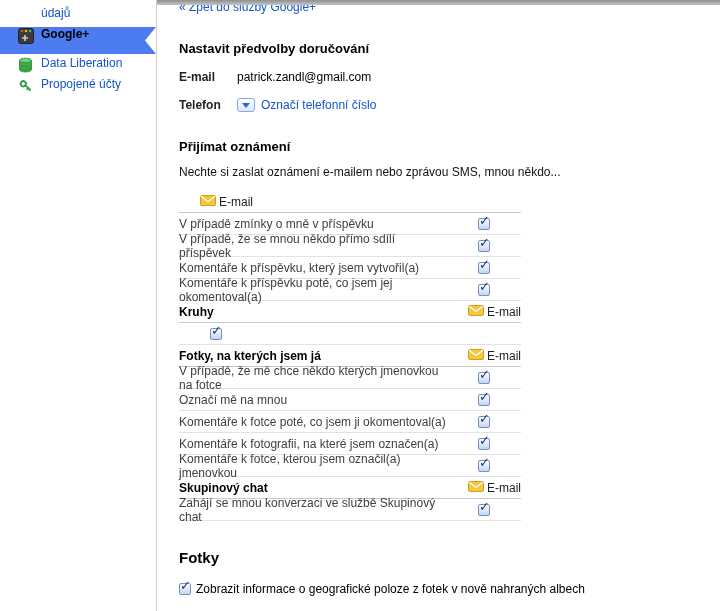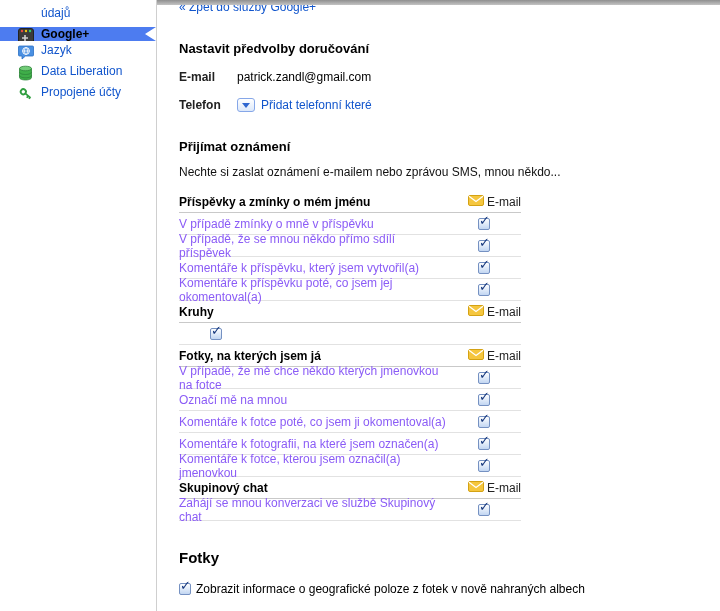--- a/index.html
+++ b/index.html
@@ -8,21 +8,21 @@
   a { text-decoration:none; color:#1155cc; cursor:pointer; }
   .app { display:flex; width:720px; height:611px; }
 
   
   .sidebar { width:157px; flex:0 0 157px; border-right:1px solid #cfcfcf; padding-top:4px; }
   .side-item { display:flex; align-items:flex-start; height:19px; margin:2px 0; padding-left:17px; cursor:pointer; }
   .side-item .icon { width:17px; height:17px; margin-right:7px; flex:0 0 17px; display:flex; align-items:center; justify-content:center; }
   .side-item .lbl { color:#1155cc; white-space:nowrap; }
   .side-item.partial { padding-left:41px; }
   .side-item.selected { background:#4d7cf0; margin-right:0;
-    clip-path:polygon(0 0,100% 0,calc(100% - 11px) 50%,100% 100%,0 100%); height:14px; }
+    clip-path:polygon(0 0,100% 0,calc(100% - 11px) 50%,100% 100%,0 100%); height:27px; }
   .side-item.selected .lbl { color:#000; font-weight:bold; }
 
   
   .main { flex:1; position:relative; padding:0 0 0 22px; }
   .topbar { position:absolute; top:0; left:0; right:0; height:5px;
     background:linear-gradient(#8f8f8f,#c4c4c4); }
   .back-link { display:inline-block; }
   h2.sec { font-size:13px; font-weight:bold; margin-top:27px; }
   h2.big { font-size:15px; font-weight:bold; margin-top:28px; }
 
@@ -33,21 +33,21 @@
     justify-content:center; margin-right:6px; cursor:pointer; }
   .caret-down { width:0; height:0; border-left:4px solid transparent; border-right:4px solid transparent;
     border-top:5px solid #2f66d0; }
 
   .desc { margin-top:11px; color:#111; }
 
   
   .ntable { width:342px; margin-top:12px; }
   .trow { display:flex; align-items:center; height:22px; border-bottom:1px solid #e2e2e2; }
   .trow.thead { border-bottom:1px solid #c9c9c9; }
-  .tlabel { flex:1; color:#8b5cf6; }
+  .tlabel { flex:1; color:#404040; }
   .trow.thead .tlabel { font-weight:bold; color:#000; }
   .tcheck { width:74px; flex:0 0 74px; display:flex; align-items:center; justify-content:center; }
   .trow.thead .tcheck { justify-content:flex-end; }
   .email-col-label { margin-left:3px; color:#222; }
 
   .checkbox { display:inline-block; width:12px; height:12px; border:1px solid #7591c2; border-radius:2px;
     background:linear-gradient(#fdfeff,#c2d6f2); position:relative; cursor:pointer; vertical-align:middle; }
   .checkbox .tick { position:absolute; left:0px; top:-6px; color:#16377c; font-weight:bold; font-size:13px;
     font-family:"DejaVu Sans",sans-serif; }
 
@@ -72,31 +72,20 @@
           <rect x="0.5" y="0.5" width="15" height="15" rx="2.5" fill="#3b3b3b" stroke="#222"></rect>
           <circle cx="4" cy="3" r="1.2" fill="#e84c3d"></circle>
           <circle cx="8" cy="3" r="1.2" fill="#f1c40f"></circle>
           <circle cx="12" cy="3" r="1.2" fill="#2ecc71"></circle>
           <path d="M4 10 h6 M7 7 v6" stroke="#cfcfcf" stroke-width="1.6"></path>
         </svg>
       </span>
       <span class="lbl">Google+</span>
     </div>
 
-    <div class="side-item">
-      <span class="icon">
-        <svg width="16" height="16" viewBox="0 0 16 16">
-          <path d="M1.5 2 h13 a1 1 0 0 1 1 1 v8 a1 1 0 0 1 -1 1 h-7 l-3.5 3 v-3 h-2.5 a1 1 0 0 1 -1 -1 v-8 a1 1 0 0 1 1 -1 z" fill="#4a90e2" stroke="#2a6fc4" stroke-width="0.8"></path>
-          <circle cx="8" cy="7" r="3.4" fill="none" stroke="#fff" stroke-width="1"></circle>
-          <ellipse cx="8" cy="7" rx="1.5" ry="3.4" fill="none" stroke="#fff" stroke-width="0.8"></ellipse>
-          <path d="M4.6 7 h6.8" stroke="#fff" stroke-width="0.8"></path>
-        </svg>
-      </span>
-      <span class="lbl">Jazyk</span>
-    </div>
 
     <div class="side-item">
       <span class="icon">
         <svg width="15" height="16" viewBox="0 0 15 16">
           <path d="M1.5 3.5 v9 c0 1.4 2.7 2.5 6 2.5 s6 -1.1 6 -2.5 v-9" fill="#3fae49" stroke="#2c8438" stroke-width="0.8"></path>
           <ellipse cx="7.5" cy="3.5" rx="6" ry="2.3" fill="#72cc77" stroke="#2c8438" stroke-width="0.8"></ellipse>
           <path d="M1.5 7 c0 1.4 2.7 2.5 6 2.5 s6 -1.1 6 -2.5 M1.5 10.3 c0 1.4 2.7 2.5 6 2.5 s6 -1.1 6 -2.5" fill="none" stroke="#2c8438" stroke-width="0.8"></path>
         </svg>
       </span>
       <span class="lbl">Data Liberation</span>
@@ -125,29 +114,28 @@
     <div class="field-row">
       <span class="flabel">E-mail</span>
       <span>patrick.zandl@gmail.com</span>
     </div>
 
     <div class="field-row">
       <span class="flabel">Telefon</span>
       <span class="dropdown-btn">
         <span class="caret-down"></span>
       </span>
-      <a>Přidat telefonní které</a>
+      <a>Označí telefonní číslo</a>
     </div>
 
     <h2 class="sec">Přijímat oznámení</h2>
     <p class="desc">Nechte si zaslat oznámení e-mailem nebo zprávou SMS, mnou někdo...</p>
 
     <div class="ntable" id="notif-table">
         <div class="trow thead">
-          <div class="tlabel">Příspěvky a zmínky o mém jménu</div>
           <div class="tcheck">
             <span><svg width="16" height="11" viewBox="0 0 16 11">
                 <rect x="0.5" y="0.5" width="15" height="10" rx="1.5" fill="#f5c63e" stroke="#d4a214"></rect>
                 <path d="M1 1.2 L8 6.5 L15 1.2" fill="none" stroke="#fff" stroke-width="1.2"></path>
               </svg></span>
             <span class="email-col-label">E-mail</span>
           </div>
         </div>
         <div class="trow">
           <div class="tlabel">V případě zmínky o mně v příspěvku</div>

